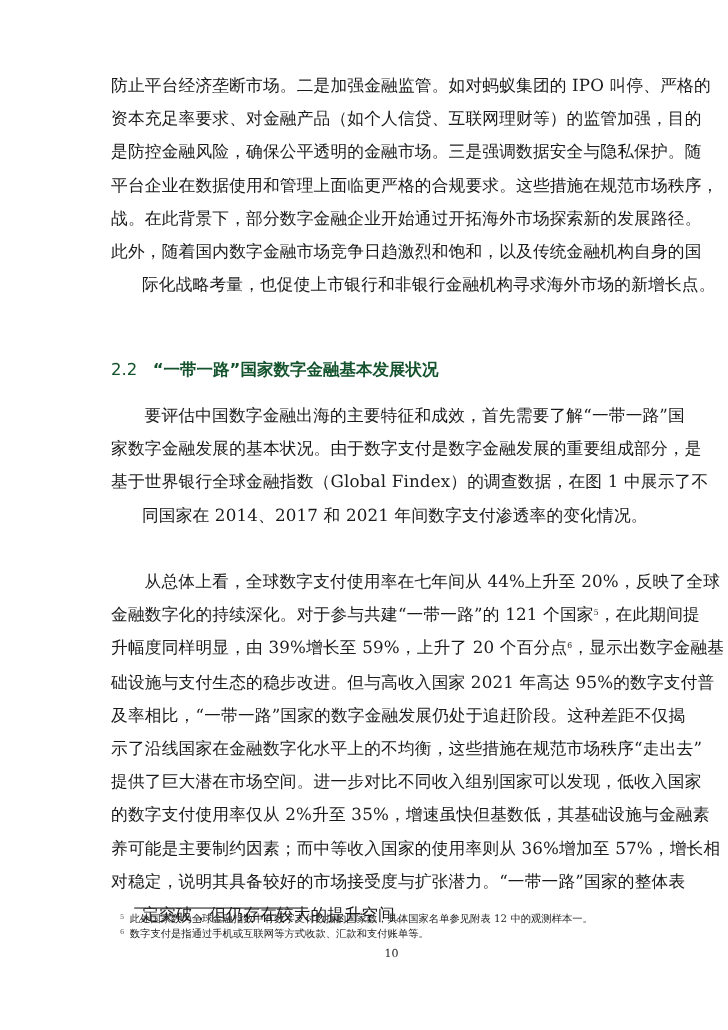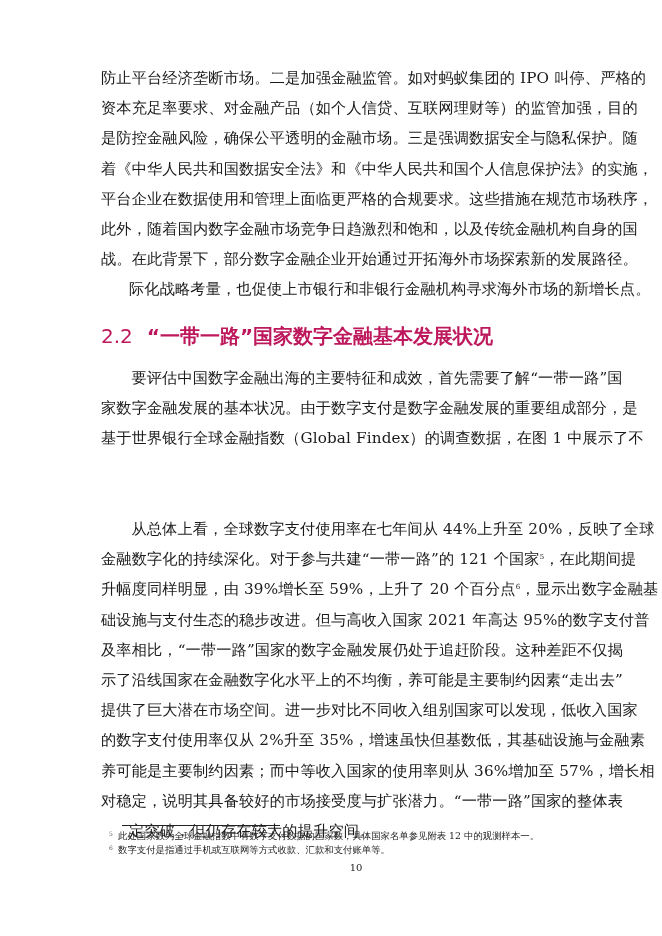--- a/index.html
+++ b/index.html
@@ -42,23 +42,23 @@
     .line.last {
       text-align-last: left;
       padding-left: 28px;
     }
     .heading {
       position: absolute;
       left: 101px;
       top: 323px;
       font-family: "DejaVu Sans", "Liberation Sans", sans-serif;
       font-weight: bold;
-      font-size: 20px;
+      font-size: 15px;
       line-height: 26px;
-      color: #be185d;
+      color: #14532d;
       white-space: nowrap;
     }
     .heading .num {
       font-weight: normal;
       margin-right: 14px;
     }
     .sup {
       font-size: 7px;
       vertical-align: top;
       position: relative;
@@ -105,44 +105,44 @@
   </style>
 </head>
 <body>
 
 <div class="page">
 
   <div class="body-text" style="top:63px;">
     <span class="line">防止平台经济垄断市场。二是加强金融监管。如对蚂蚁集团的 IPO 叫停、严格的</span>
     <span class="line">资本充足率要求、对金融产品（如个人信贷、互联网理财等）的监管加强，目的</span>
     <span class="line">是防控金融风险，确保公平透明的金融市场。三是强调数据安全与隐私保护。随</span>
-    <span class="line">着《中华人民共和国数据安全法》和《中华人民共和国个人信息保护法》的实施，</span>
     <span class="line">平台企业在数据使用和管理上面临更严格的合规要求。这些措施在规范市场秩序，</span>
+    <span class="line">战。在此背景下，部分数字金融企业开始通过开拓海外市场探索新的发展路径。</span>
     <span class="line">此外，随着国内数字金融市场竞争日趋激烈和饱和，以及传统金融机构自身的国</span>
-    <span class="line">战。在此背景下，部分数字金融企业开始通过开拓海外市场探索新的发展路径。</span>
     <span class="line last">际化战略考量，也促使上市银行和非银行金融机构寻求海外市场的新增长点。</span>
   </div>
 
   <div class="heading">
     <span class="num">2.2</span><span>“一带一路”国家数字金融基本发展状况</span>
   </div>
 
   <div class="body-text" style="top:363px;">
     <span class="line" style="padding-left:2em;">要评估中国数字金融出海的主要特征和成效，首先需要了解“一带一路”国</span>
     <span class="line">家数字金融发展的基本状况。由于数字支付是数字金融发展的重要组成部分，是</span>
     <span class="line">基于世界银行全球金融指数（Global Findex）的调查数据，在图 1 中展示了不</span>
+    <span class="line last">同国家在 2014、2017 和 2021 年间数字支付渗透率的变化情况。</span>
   </div>
 
   <div class="body-text" style="top:514px;">
     <span class="line" style="padding-left:2em;">从总体上看，全球数字支付使用率在七年间从 44%上升至 20%，反映了全球</span>
     <span class="line"><span>金融数字化的持续深化。对于参与共建“一带一路”的 121 个国家</span><span class="sup">5</span><span>，在此期间提</span></span>
     <span class="line"><span>升幅度同样明显，由 39%增长至 59%，上升了 20 个百分点</span><span class="sup">6</span><span>，显示出数字金融基</span></span>
     <span class="line">础设施与支付生态的稳步改进。但与高收入国家 2021 年高达 95%的数字支付普</span>
     <span class="line">及率相比，“一带一路”国家的数字金融发展仍处于追赶阶段。这种差距不仅揭</span>
-    <span class="line">示了沿线国家在金融数字化水平上的不均衡，养可能是主要制约因素“走出去”</span>
+    <span class="line">示了沿线国家在金融数字化水平上的不均衡，这些措施在规范市场秩序“走出去”</span>
     <span class="line">提供了巨大潜在市场空间。进一步对比不同收入组别国家可以发现，低收入国家</span>
     <span class="line">的数字支付使用率仅从 2%升至 35%，增速虽快但基数低，其基础设施与金融素</span>
     <span class="line">养可能是主要制约因素；而中等收入国家的使用率则从 36%增加至 57%，增长相</span>
     <span class="line">对稳定，说明其具备较好的市场接受度与扩张潜力。“一带一路”国家的整体表</span>
     <span class="line last">定突破，但仍存在较大的提升空间。</span>
   </div>
 
   <div class="footnote-rule"></div>
 
   <div class="footnotes">

